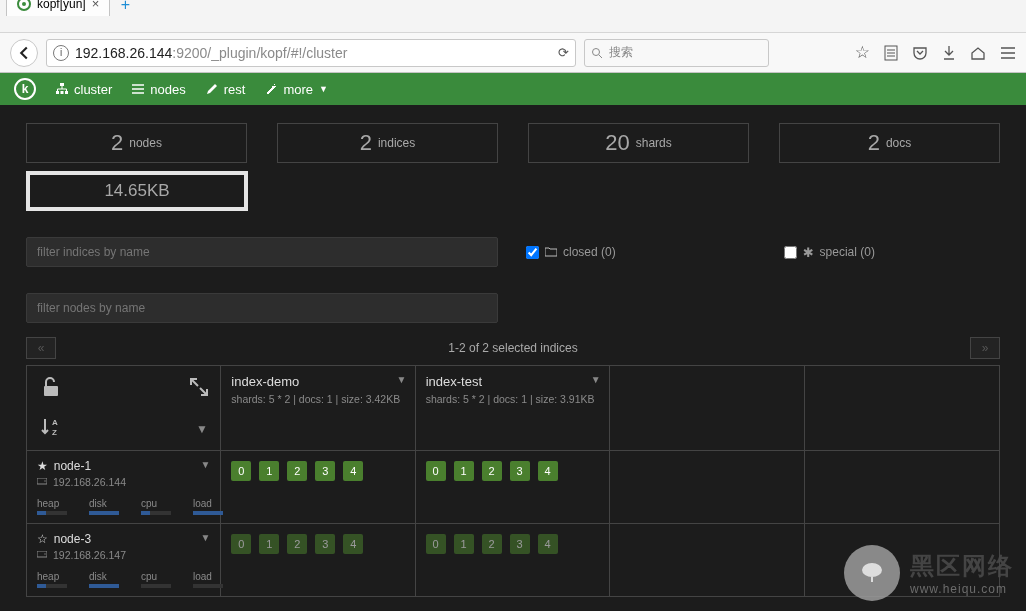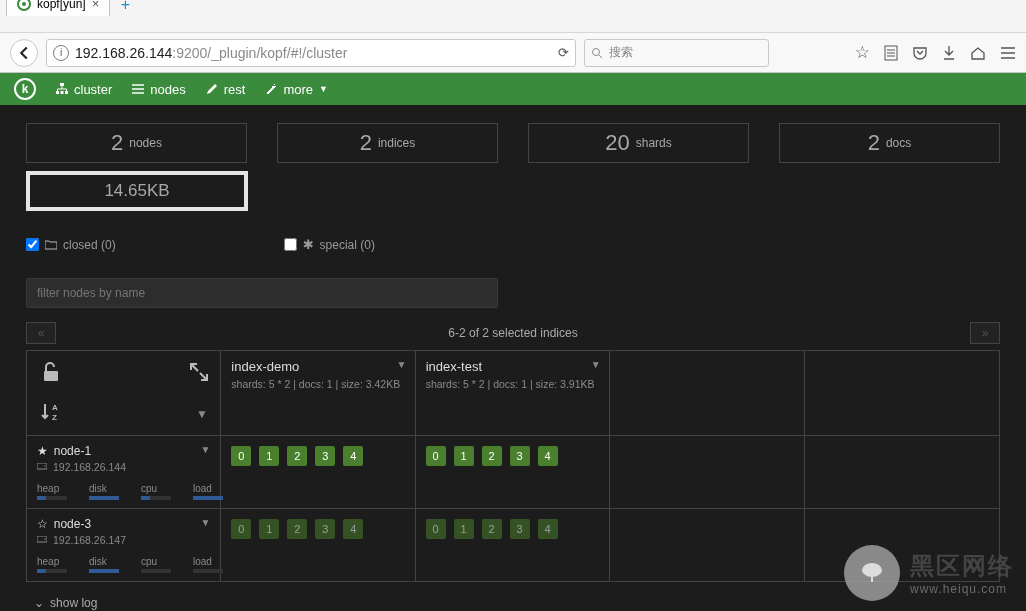--- a/index.html
+++ b/index.html
@@ -234,40 +234,41 @@
         <span>docs</span>
       </div>
     </div>
     <div class="stat2-row">
       <div class="stat2">
         <span>14.65KB</span>
       </div>
     </div>
 
     <div class="filter-row">
+      <input class="filter-input" placeholder="filter indices by name" style="">
       <label class="chk">
         <input type="checkbox" checked="" style="">
         <svg width="12" height="10" viewBox="0 0 12 10">
             <path d="M0 1h4l1 1h7v7H0z" fill="none" stroke="#bbb"></path>
           </svg>
         <span>closed (0)</span>
       </label>
       <label class="chk" style="margin-left:140px;">
         <input type="checkbox" style="">
         <span style="font-size:13px;">✱</span>
         <span>special (0)</span>
       </label>
     </div>
     <div class="filter-nodes">
       <input class="filter-input" placeholder="filter nodes by name" style="">
     </div>
 
     <div class="pager-row">
       <div class="pg-btn">«</div>
-      <div class="pg-txt">6-2 of 2 selected indices</div>
+      <div class="pg-txt">1-2 of 2 selected indices</div>
       <div class="pg-btn">»</div>
     </div>
 
     <table class="cluster-table">
       <tbody>
           <tr>
         <td>
           <div class="tools-cell">
             <div class="tc-row">
               <span>

